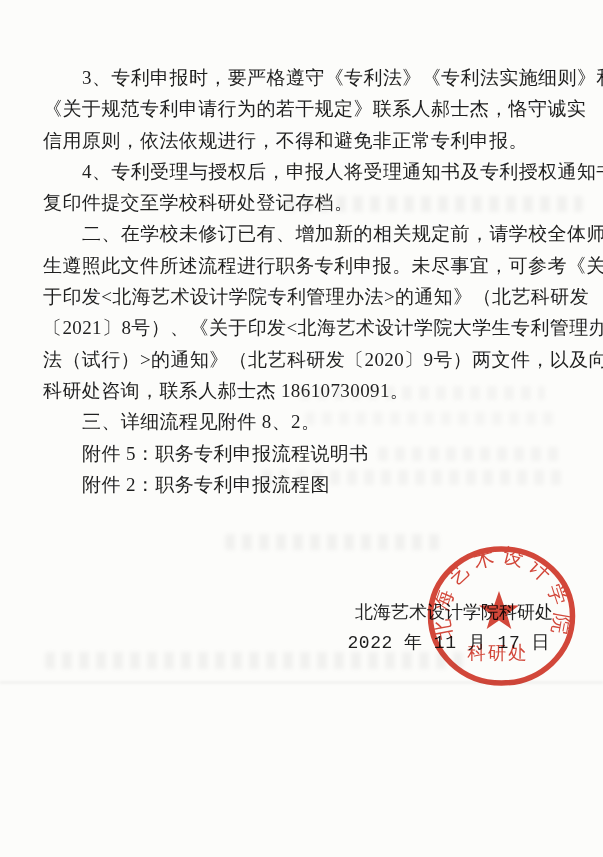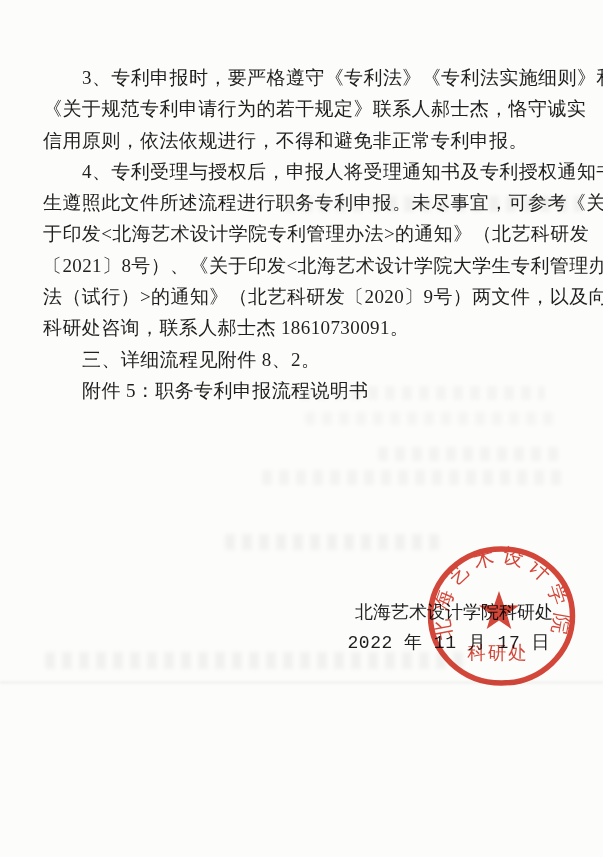--- a/index.html
+++ b/index.html
@@ -73,27 +73,30 @@
 </head>
 <body>
 
 <div class="page">
 
   <div class="content">
     <div class="line indent">3、专利申报时，要严格遵守《专利法》《专利法实施细则》和</div>
     <div class="line">《关于规范专利申请行为的若干规定》联系人郝士杰，恪守诚实</div>
     <div class="line">信用原则，依法依规进行，不得和避免非正常专利申报。</div>
     <div class="line indent">4、专利受理与授权后，申报人将受理通知书及专利授权通知书</div>
+    <div class="line">复印件提交至学校科研处登记存档。</div>
+    <div class="line indent">二、在学校未修订已有、增加新的相关规定前，请学校全体师</div>
     <div class="line">生遵照此文件所述流程进行职务专利申报。未尽事宜，可参考《关</div>
     <div class="line">于印发&lt;北海艺术设计学院专利管理办法&gt;的通知》（北艺科研发</div>
     <div class="line">〔2021〕8号）、《关于印发&lt;北海艺术设计学院大学生专利管理办</div>
     <div class="line">法（试行）&gt;的通知》（北艺科研发〔2020〕9号）两文件，以及向</div>
     <div class="line">科研处咨询，联系人郝士杰  18610730091。</div>
     <div class="line indent">三、详细流程见附件 8、2。</div>
     <div class="line indent">附件 5：职务专利申报流程说明书</div>
+    <div class="line indent">附件 2：职务专利申报流程图</div>
   </div>
 
   <div class="ghost g1"></div>
   <div class="ghost g2"></div>
   <div class="ghost g3"></div>
   <div class="ghost g4"></div>
   <div class="ghost g5"></div>
   <div class="ghost g6"></div>
   <div class="ghost g7"></div>
   <div class="crease"></div>

